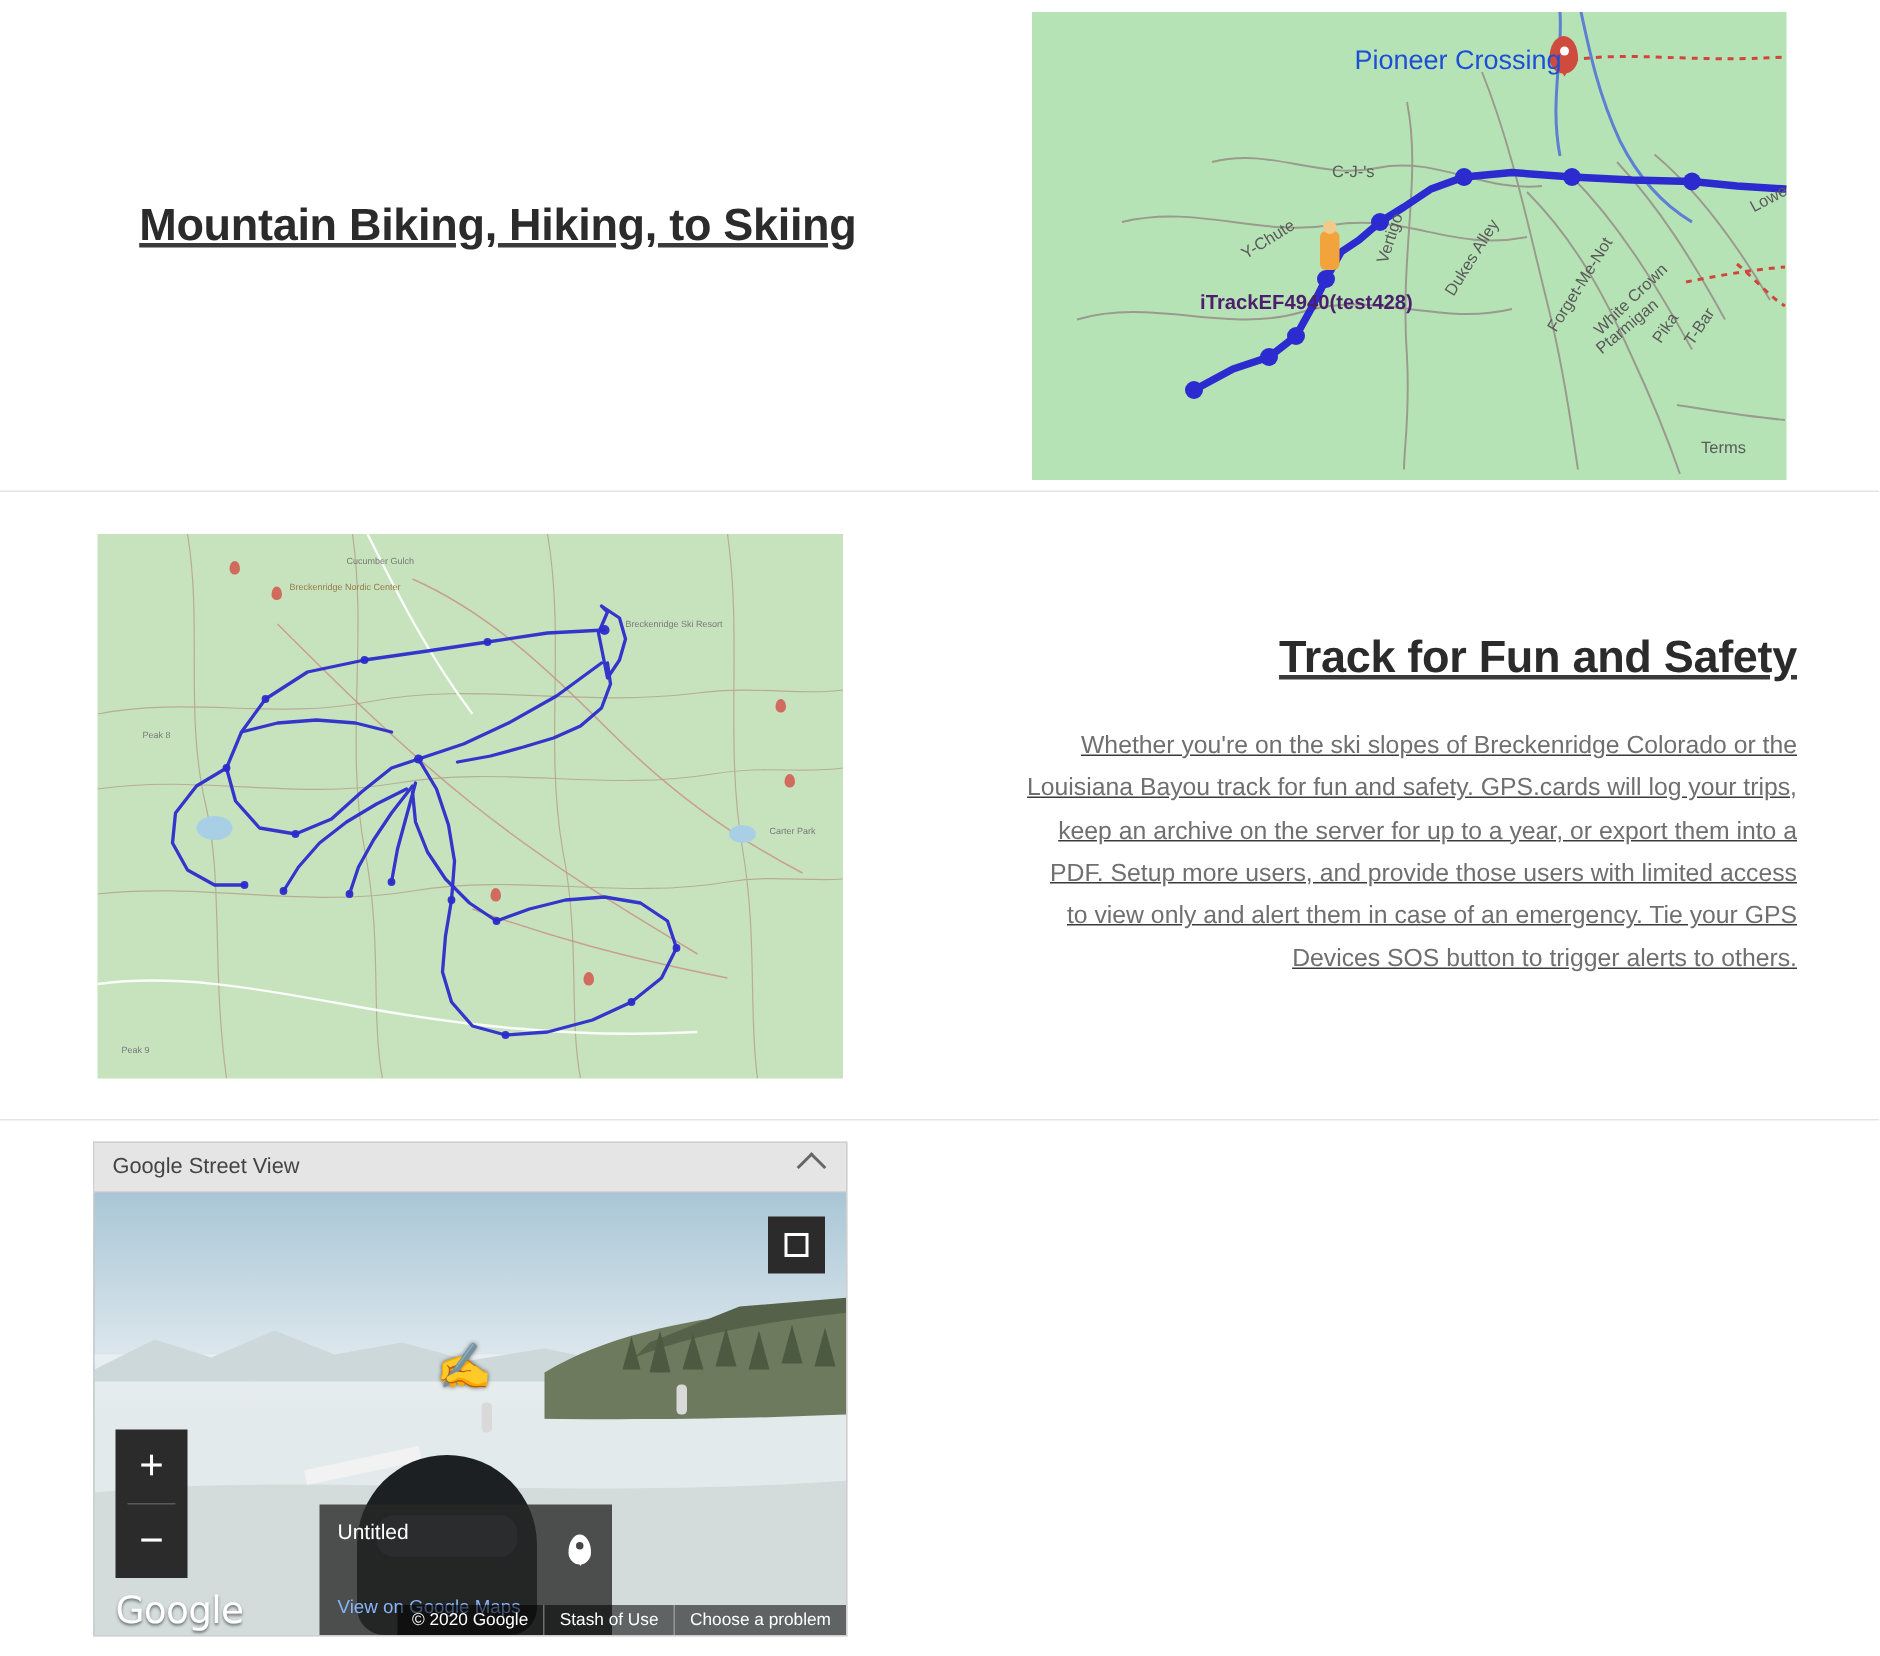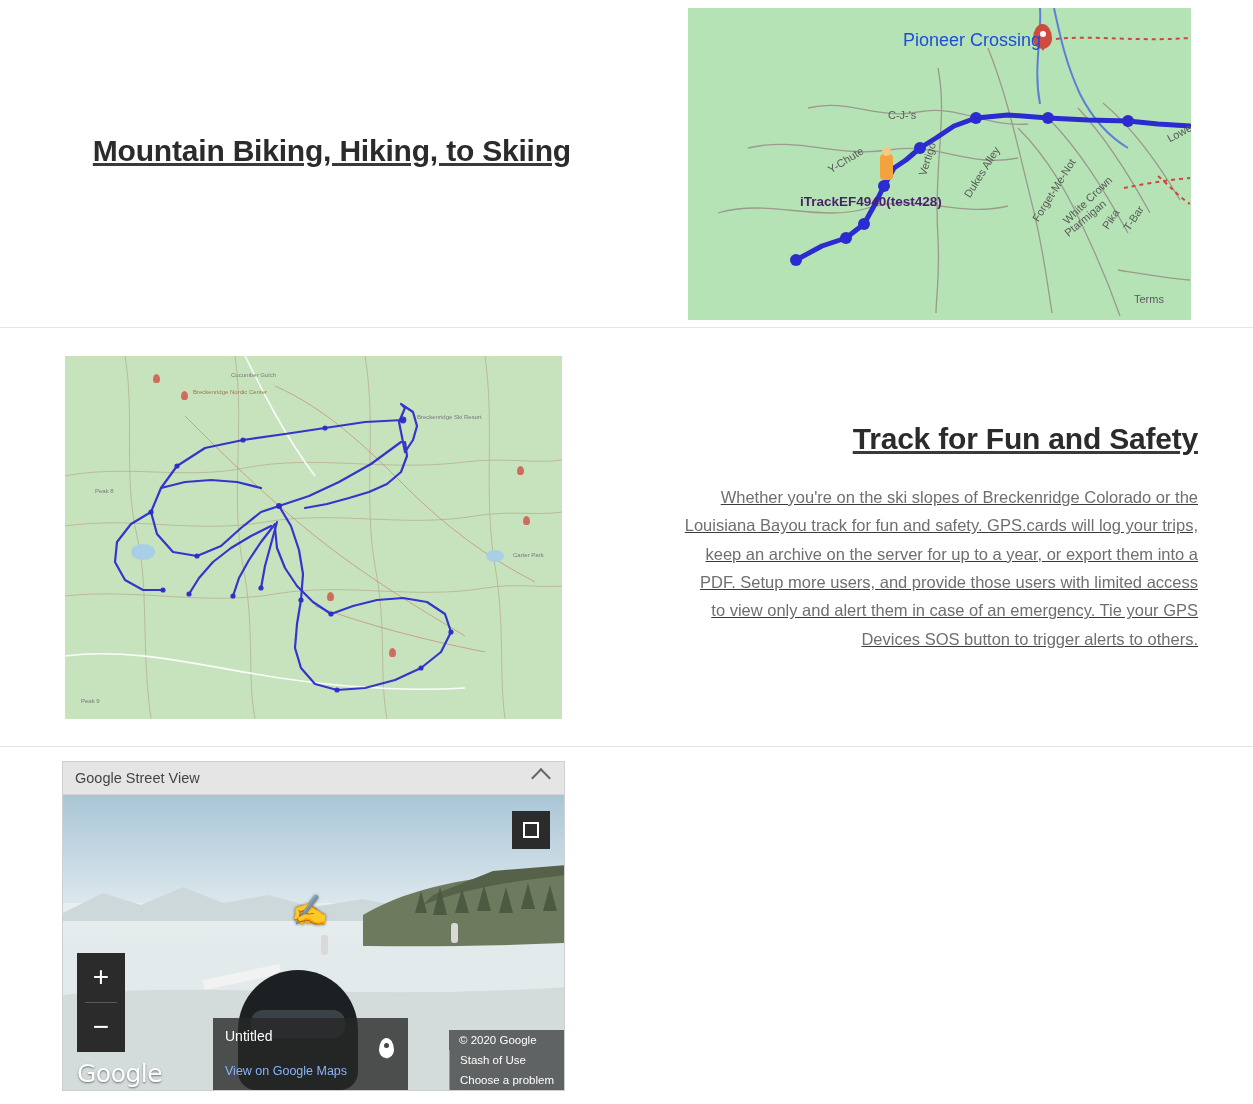--- a/index.html
+++ b/index.html
@@ -262,41 +262,40 @@
     text-shadow: 0 1px 2px rgba(0,0,0,.5);
   }
   .sv-attrib {
     position: absolute;
     right: 0;
     bottom: 0;
     display: flex;
     font-size: 11.5px;
     color: #fff;
     background: rgba(0,0,0,.55);
-    flex-direction: column;
   }
   .sv-attrib div {
     padding: 4px 10px;
     border-left: 1px solid rgba(255,255,255,.35);
     white-space: nowrap;
   }
   .sv-attrib div:first-child { border-left: none; }
   .sv-card {
     position: absolute;
     left: 150px;
     bottom: 0;
     width: 195px;
     background: rgba(38,38,38,.78);
     color: #fff;
     padding: 10px 12px 12px 12px;
     box-sizing: border-box;
   }
   .sv-card-title {
     font-size: 14px;
-    margin-bottom: 20px;
+    margin-bottom: 35px;
   }
   .sv-card-link {
     font-size: 12.5px;
     color: #8ab4f8;
   }
   .sv-card-pin {
     position: absolute;
     right: 14px;
     top: 20px;
     width: 15px;

